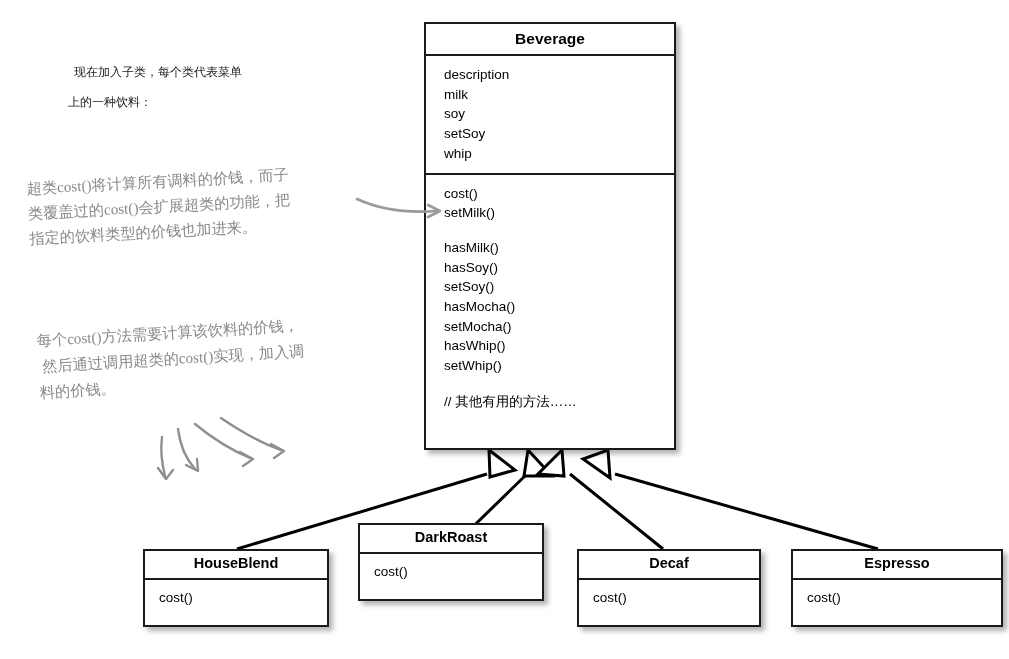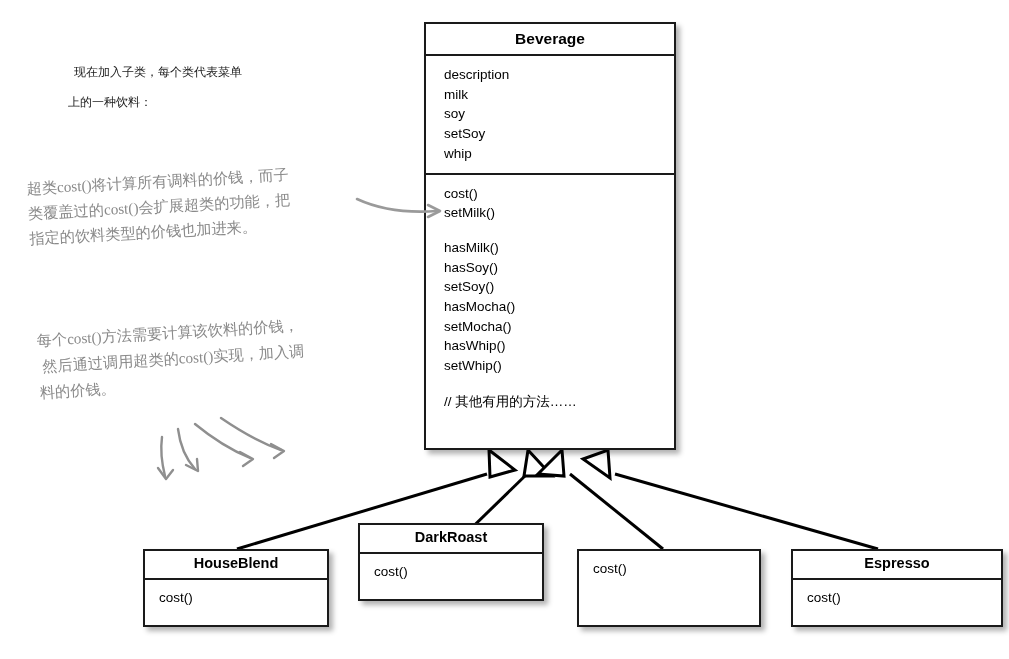--- a/index.html
+++ b/index.html
@@ -192,20 +192,21 @@
   </div>
 
   <div class="uml-box subclass-box" id="subclass-1">
     <div class="uml-title">DarkRoast</div>
     <div class="uml-section">
       <div class="member">cost()</div>
     </div>
   </div>
 
   <div class="uml-box subclass-box" id="subclass-2">
+    <div class="uml-title">Decaf</div>
     <div class="uml-section">
       <div class="member">cost()</div>
     </div>
   </div>
 
   <div class="uml-box subclass-box" id="subclass-3">
     <div class="uml-title">Espresso</div>
     <div class="uml-section">
       <div class="member">cost()</div>
     </div>

